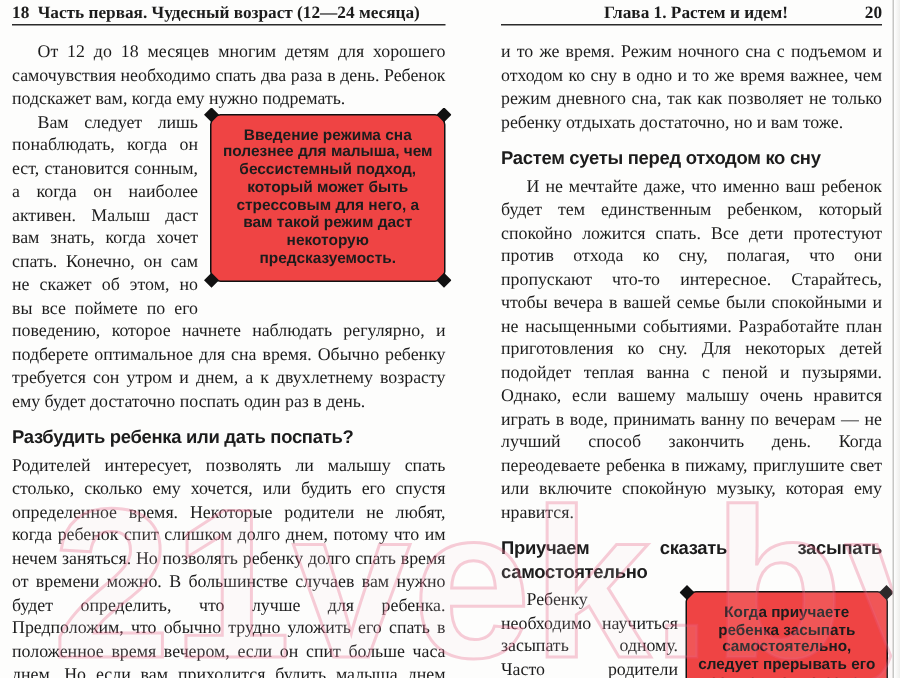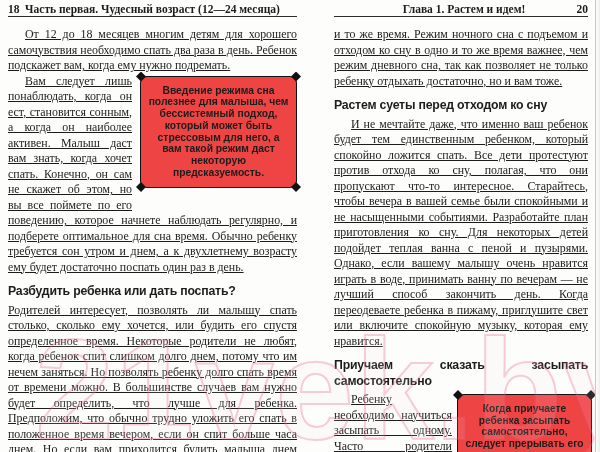--- a/index.html
+++ b/index.html
@@ -29,21 +29,21 @@
   .page-right .page-header { text-align: center; padding-left: 6px; }
   .pagenum-left  { position: absolute; left: 0; top: 0; }
   .pagenum-right { position: absolute; right: 0; top: 0; }
 
   .body-text {
     font-size: 11.9px;
     line-height: 15.5px;
     text-align: justify;
     font-weight: 500;
   }
-  p.para { text-align: justify; text-decoration: underline; }
+  p.para { text-align: justify; }
   p.indent { text-indent: 17px; }
 
   h3.sec-heading {
     font-family: "Liberation Sans", "DejaVu Sans", sans-serif;
     font-size: 12.3px;
     font-weight: bold;
     margin: 9px 0 3px 0;
     letter-spacing: -0.2px;
   }
 

